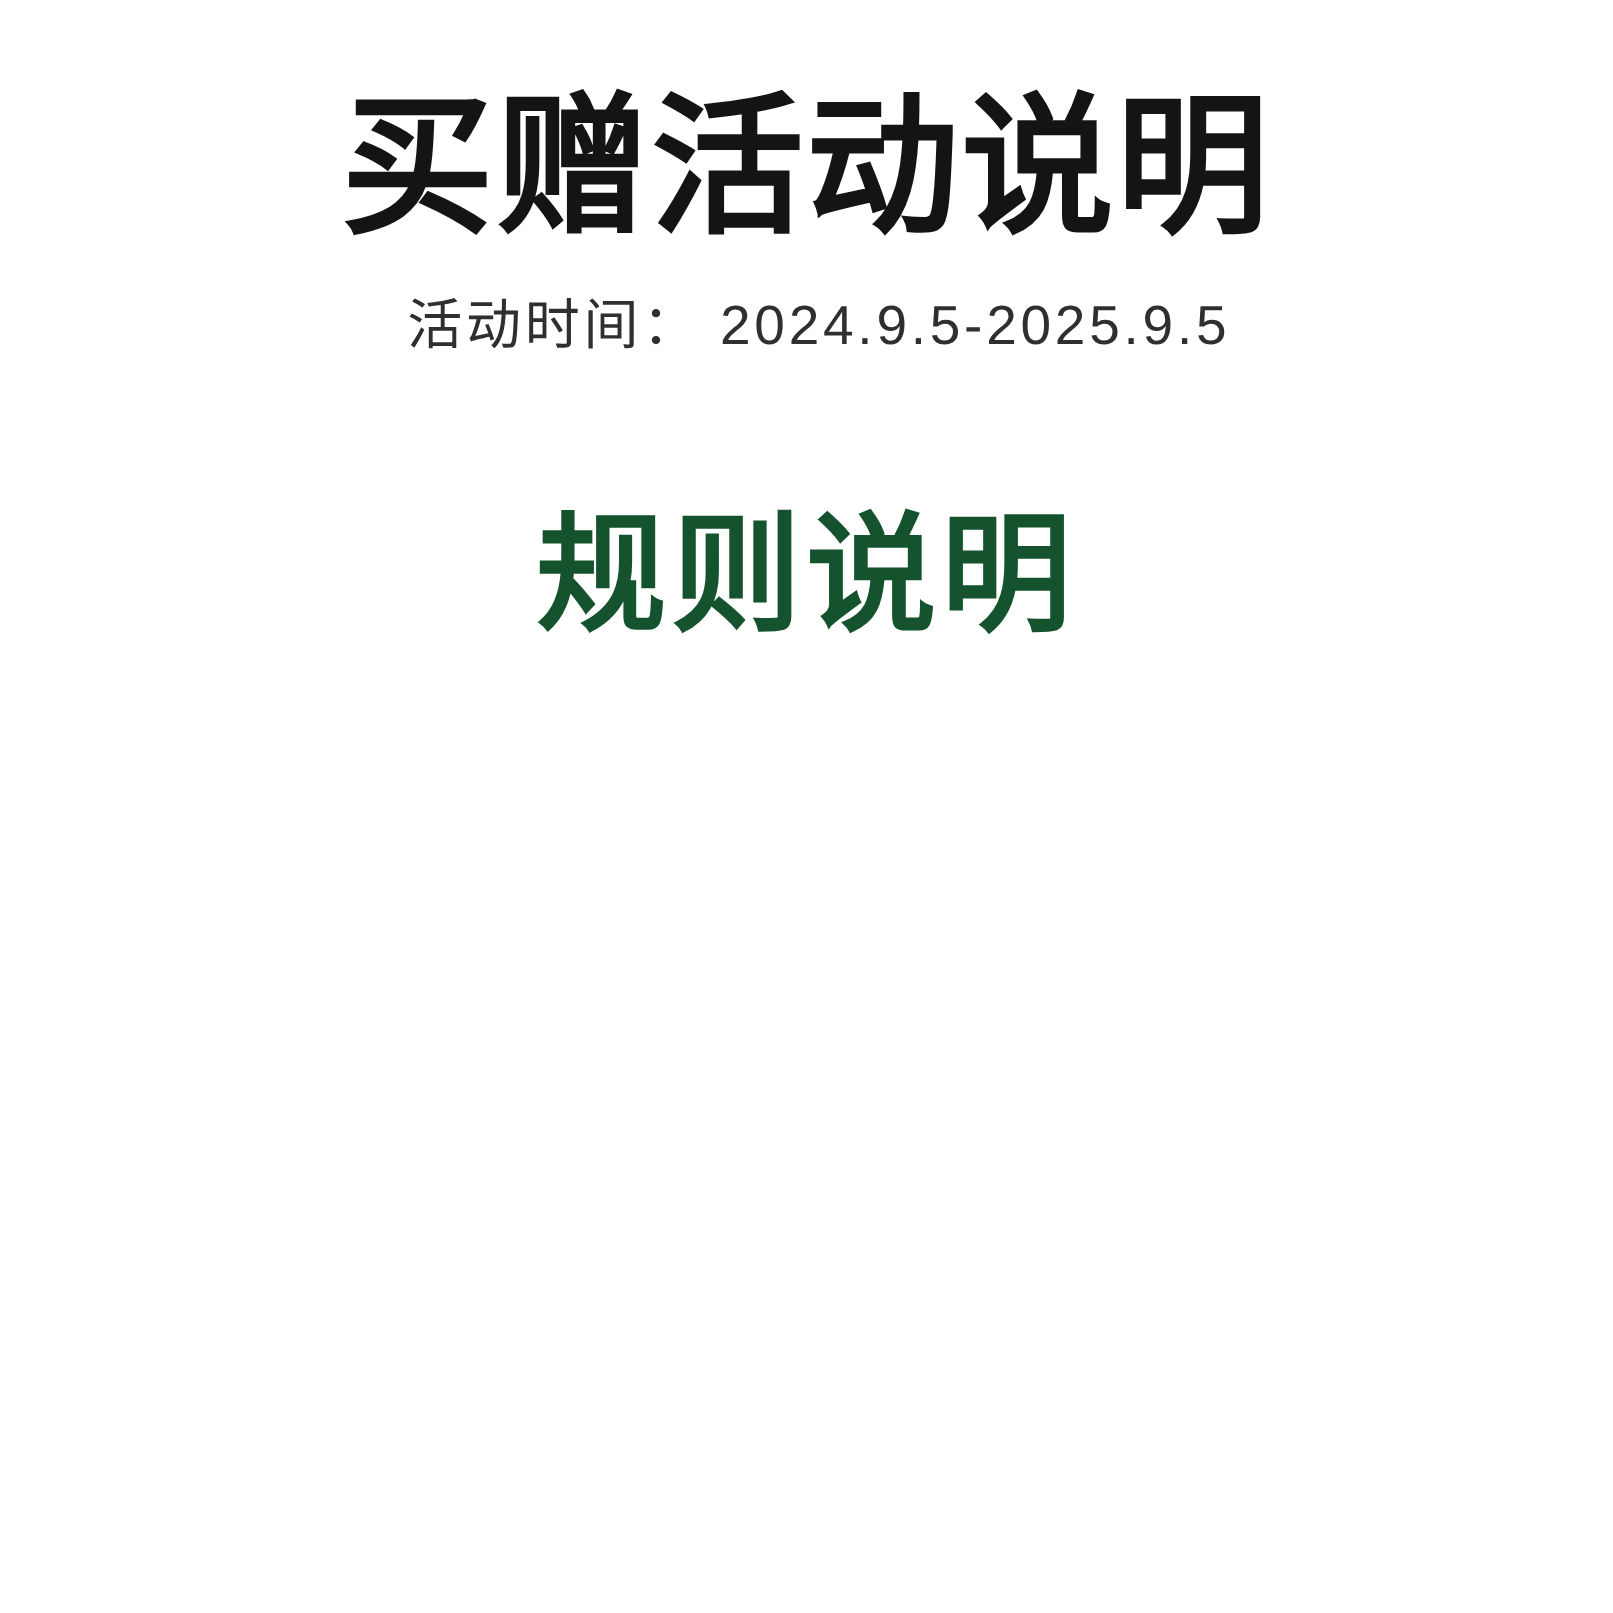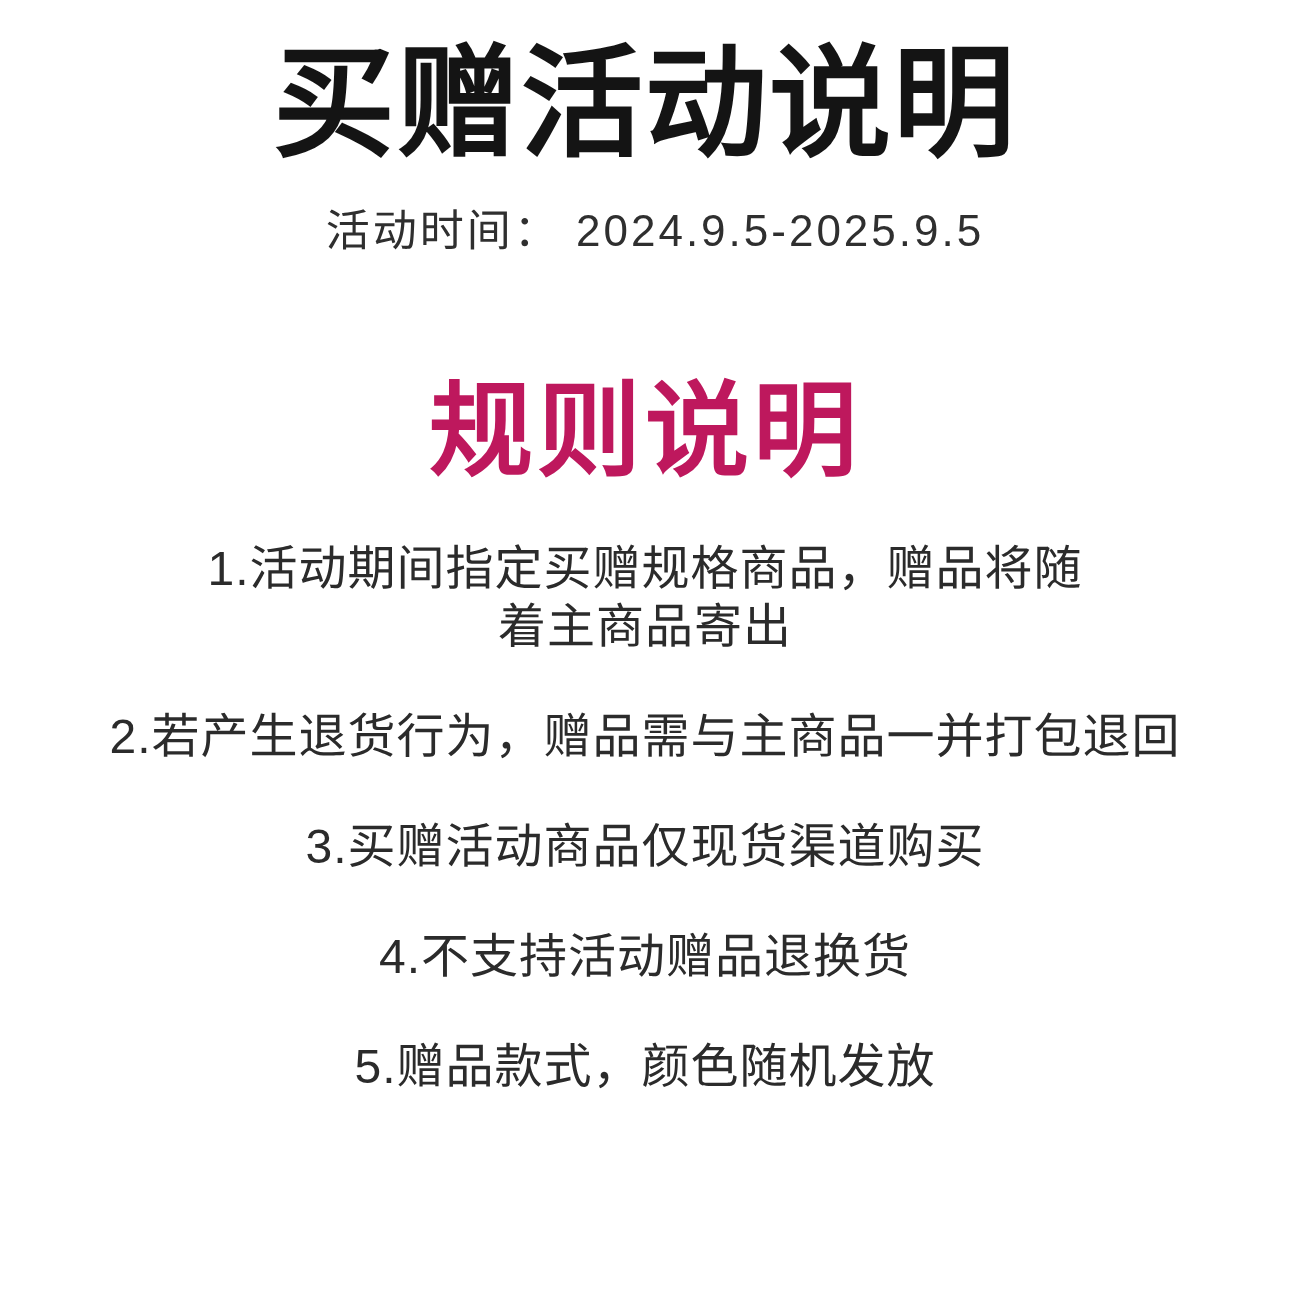--- a/index.html
+++ b/index.html
@@ -11,21 +11,21 @@
     height: 1290px;
     background: #ffffff;
     overflow: hidden;
     font-family: "Liberation Sans", "DejaVu Sans", sans-serif;
     -webkit-font-smoothing: antialiased;
   }
   .page {
     width: 1290px;
     height: 1290px;
     box-sizing: border-box;
-    padding-top: 34px;
+    padding-top: 64px;
     text-align: center;
   }
   .promo-title {
     font-size: 122px;
     line-height: 140px;
     font-weight: 900;
     color: #141414;
     letter-spacing: 2px;
     text-align: center;
     margin: 0;
@@ -38,21 +38,21 @@
     font-weight: 400;
     letter-spacing: 3px;
     text-align: center;
     margin-left: 20px;
   }
   .rules-heading {
     margin-top: 100px;
     font-size: 104px;
     line-height: 130px;
     font-weight: 900;
-    color: #be185d;
+    color: #14532d;
     letter-spacing: 4px;
     text-align: center;
   }
   .rules-list {
     margin: 0 auto;
     width: 1150px;
     color: #2b2b2b;
   }
   .rule {
     font-size: 48px;
@@ -75,37 +75,13 @@
 <div class="page">
 
   <h1 class="promo-title">买赠活动说明</h1>
 
   <div class="subhead">
     <div>活动时间： 2024.9.5-2025.9.5</div>
   </div>
 
   <div class="rules-heading">规则说明</div>
 
-  <div class="rules-list">
-
-    <div class="rule">
-      <span class="rule-line">1.活动期间指定买赠规格商品，赠品将随</span>
-      <span class="rule-line">着主商品寄出</span>
-    </div>
-
-    <div class="rule">
-      <span class="rule-line">2.若产生退货行为，赠品需与主商品一并打包退回</span>
-    </div>
-
-    <div class="rule">
-      <span class="rule-line">3.买赠活动商品仅现货渠道购买</span>
-    </div>
-
-    <div class="rule">
-      <span class="rule-line">4.不支持活动赠品退换货</span>
-    </div>
-
-    <div class="rule">
-      <span class="rule-line">5.赠品款式，颜色随机发放</span>
-    </div>
-
-  </div>
 </div>
 
 </body></html>

